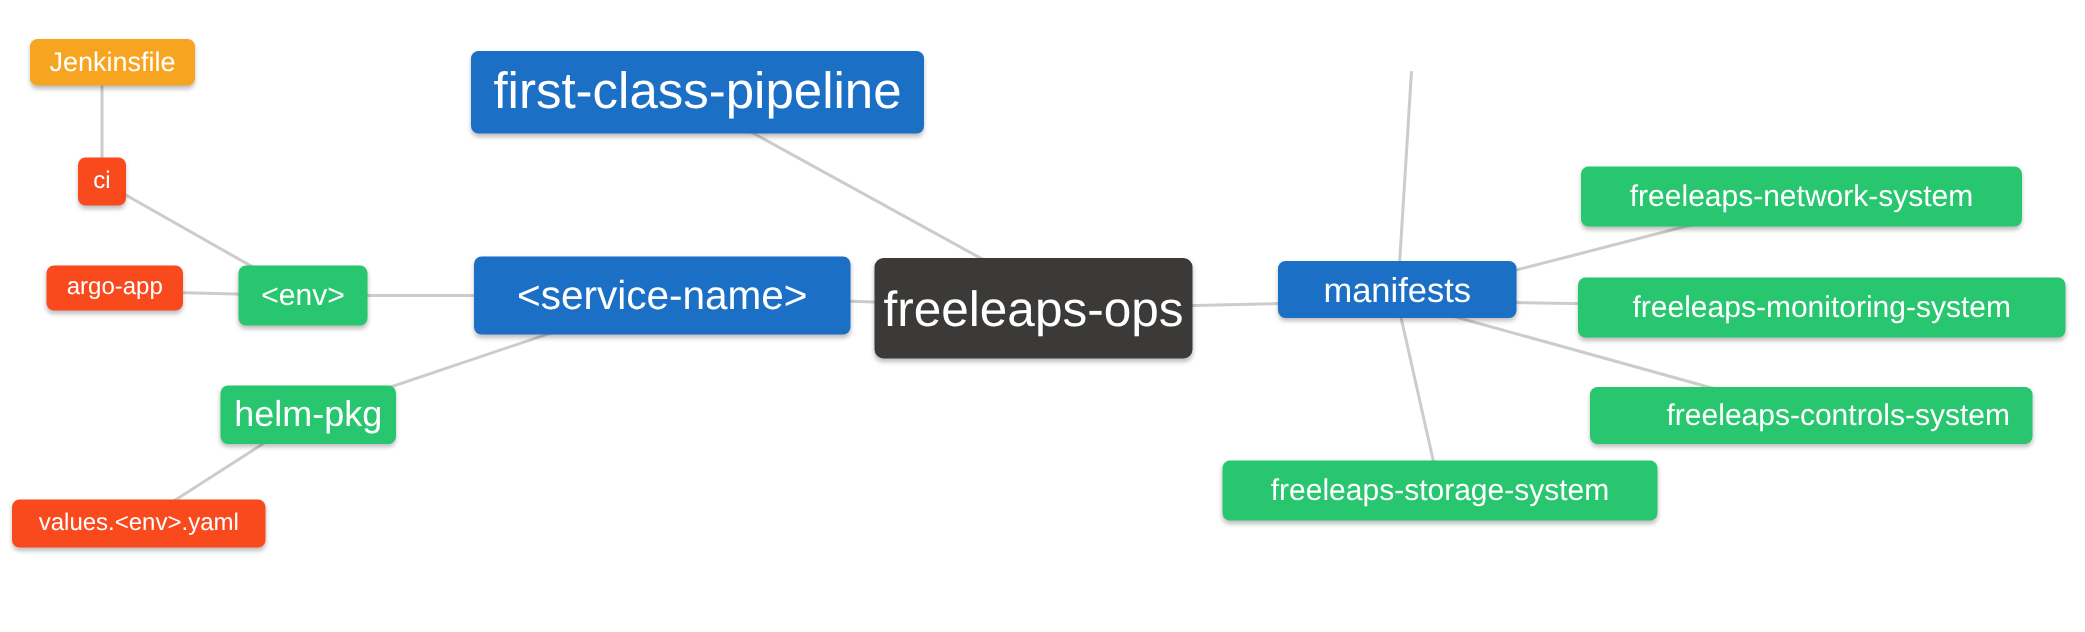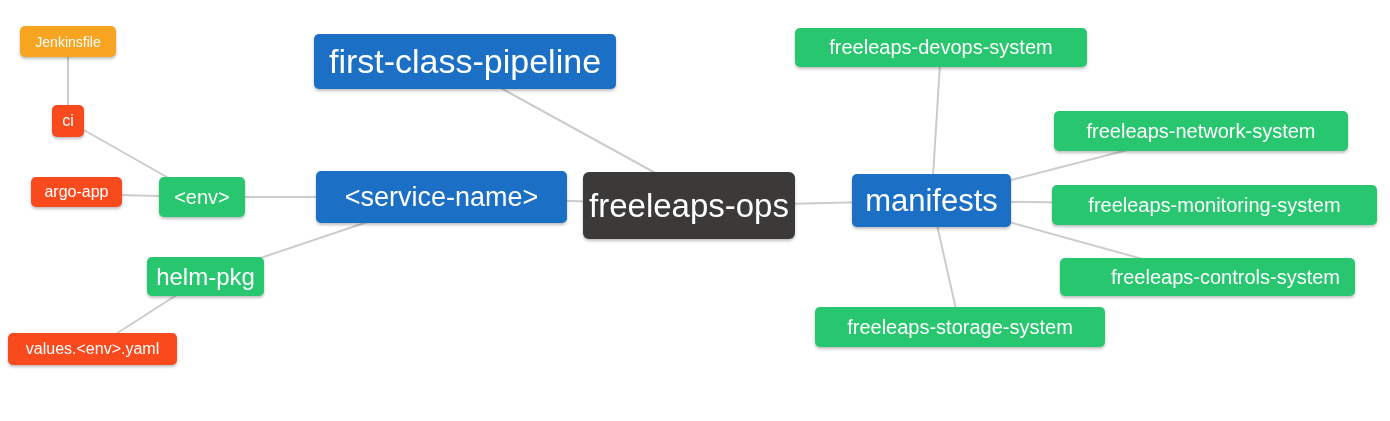--- a/index.html
+++ b/index.html
@@ -39,30 +39,30 @@
     box-shadow: 0 2px 3px rgba(0,0,0,0.25);
     cursor: default;
   }
   .blue   { background: #1b6fc5; }
   .green  { background: #28c76f; }
   .orange { background: #f7a420; }
   .red    { background: #f94a1e; }
   .dark   { background: #3b3a39; border-radius: 6px; }
 
   
-  .n-jenkinsfile { left: 20px;   top: 26px;  width: 96px;  height: 31px; font-size: 14px; }
+  .n-jenkinsfile { left: 20px;   top: 26px;  width: 110px;  height: 31px; font-size: 18px; }
   .n-ci          { left: 52px;   top: 105px; width: 32px;  height: 32px; font-size: 16px; }
   .n-argo        { left: 31px;   top: 177px; width: 91px;  height: 30px; font-size: 16px; }
   .n-env         { left: 159px;  top: 177px; width: 86px;  height: 40px; font-size: 20px; }
   .n-helm        { left: 147px;  top: 257px; width: 117px; height: 39px; font-size: 24px; }
   .n-values      { left: 8px;    top: 333px; width: 169px; height: 32px; font-size: 16px; }
   .n-fcp         { left: 314px;  top: 34px;  width: 302px; height: 55px; font-size: 34px; }
   .n-svc         { left: 316px;  top: 171px; width: 251px; height: 52px; font-size: 27px; }
   .n-ops         { left: 583px;  top: 172px; width: 212px; height: 67px; font-size: 33px; }
-  .n-manifests   { left: 852px;  top: 174px; width: 159px; height: 53px; font-size: 31px; }
+  .n-manifests   { left: 852px;  top: 174px; width: 159px; height: 38px; font-size: 23px; }
   .n-devops      { left: 795px;  top: 28px;  width: 292px; height: 39px; font-size: 20px; }
   .n-network     { left: 1054px; top: 111px; width: 294px; height: 40px; font-size: 20px; }
   .n-monitoring  { left: 1052px; top: 185px; width: 325px; height: 40px; font-size: 20px; }
   .n-controls    { left: 1060px; top: 258px; width: 295px; height: 38px; font-size: 20px; padding-left: 36px; }
   .n-storage     { left: 815px;  top: 307px; width: 290px; height: 40px; font-size: 20px; }
 </style>
 </head>
 <body>
 
 <div id="canvas">
@@ -87,19 +87,18 @@
   <div class="node orange n-jenkinsfile">Jenkinsfile</div>
   <div class="node red    n-ci">ci</div>
   <div class="node red    n-argo">argo-app</div>
   <div class="node green  n-env">&lt;env&gt;</div>
   <div class="node green  n-helm">helm-pkg</div>
   <div class="node red    n-values">values.&lt;env&gt;.yaml</div>
   <div class="node blue   n-fcp">first-class-pipeline</div>
   <div class="node blue   n-svc">&lt;service-name&gt;</div>
   <div class="node dark   n-ops">freeleaps-ops</div>
   <div class="node blue   n-manifests">manifests</div>
-  <div class="node green  n-devops">freeleaps-devops-system</div>
   <div class="node green  n-network">freeleaps-network-system</div>
   <div class="node green  n-monitoring">freeleaps-monitoring-system</div>
   <div class="node green  n-controls">freeleaps-controls-system</div>
   <div class="node green  n-storage">freeleaps-storage-system</div>
 
 </div>
 
 </body></html>

